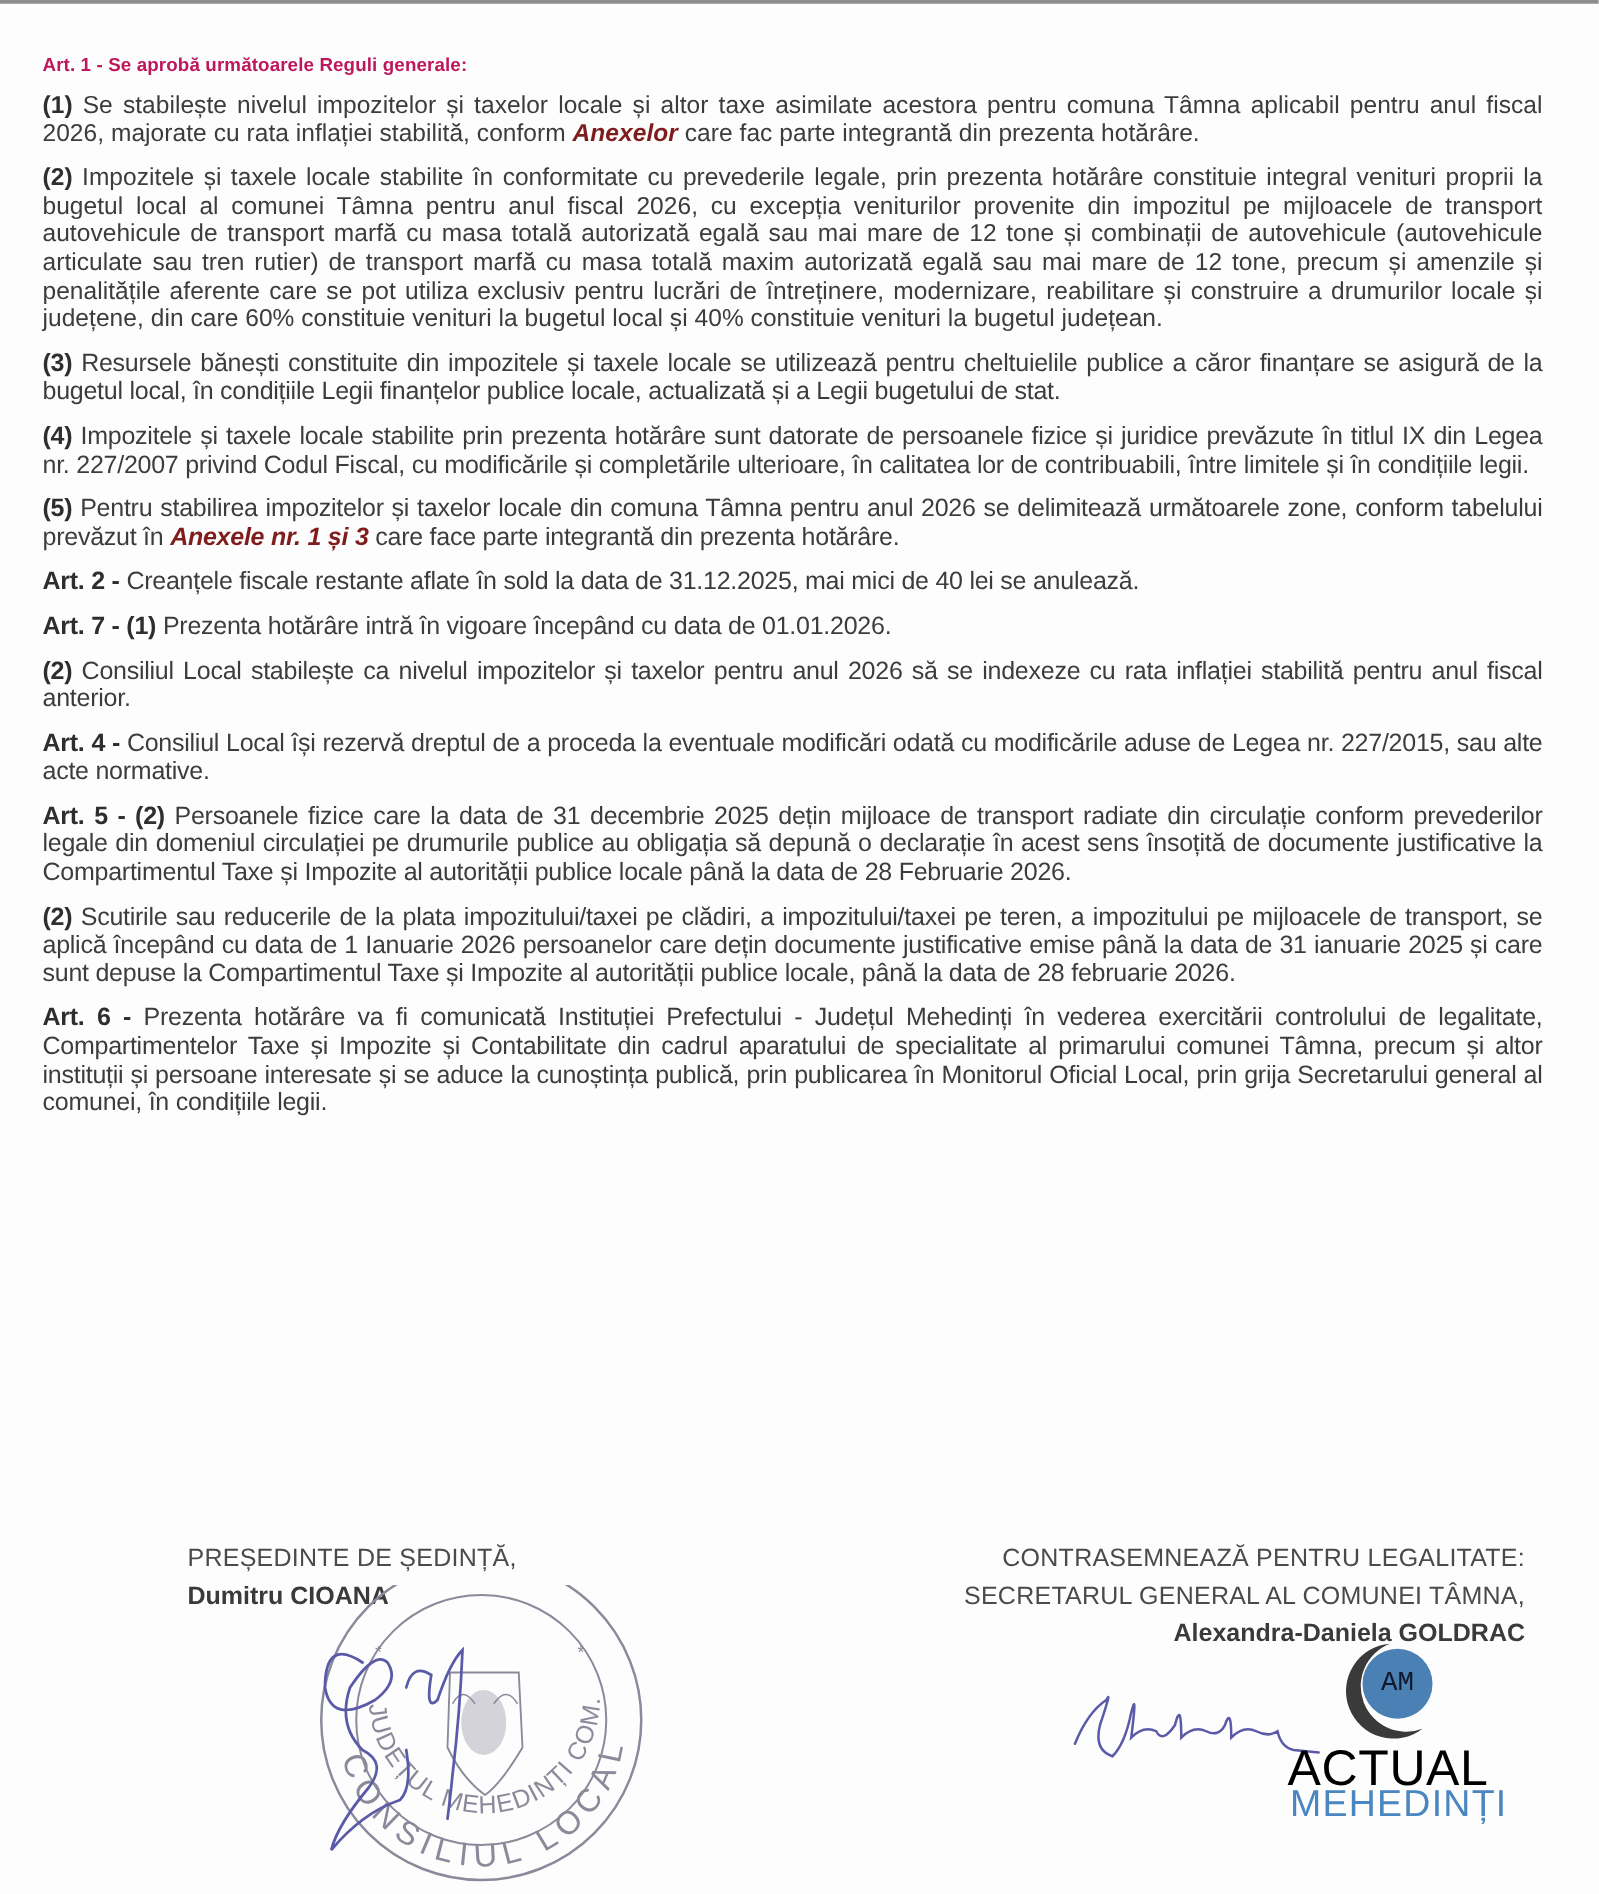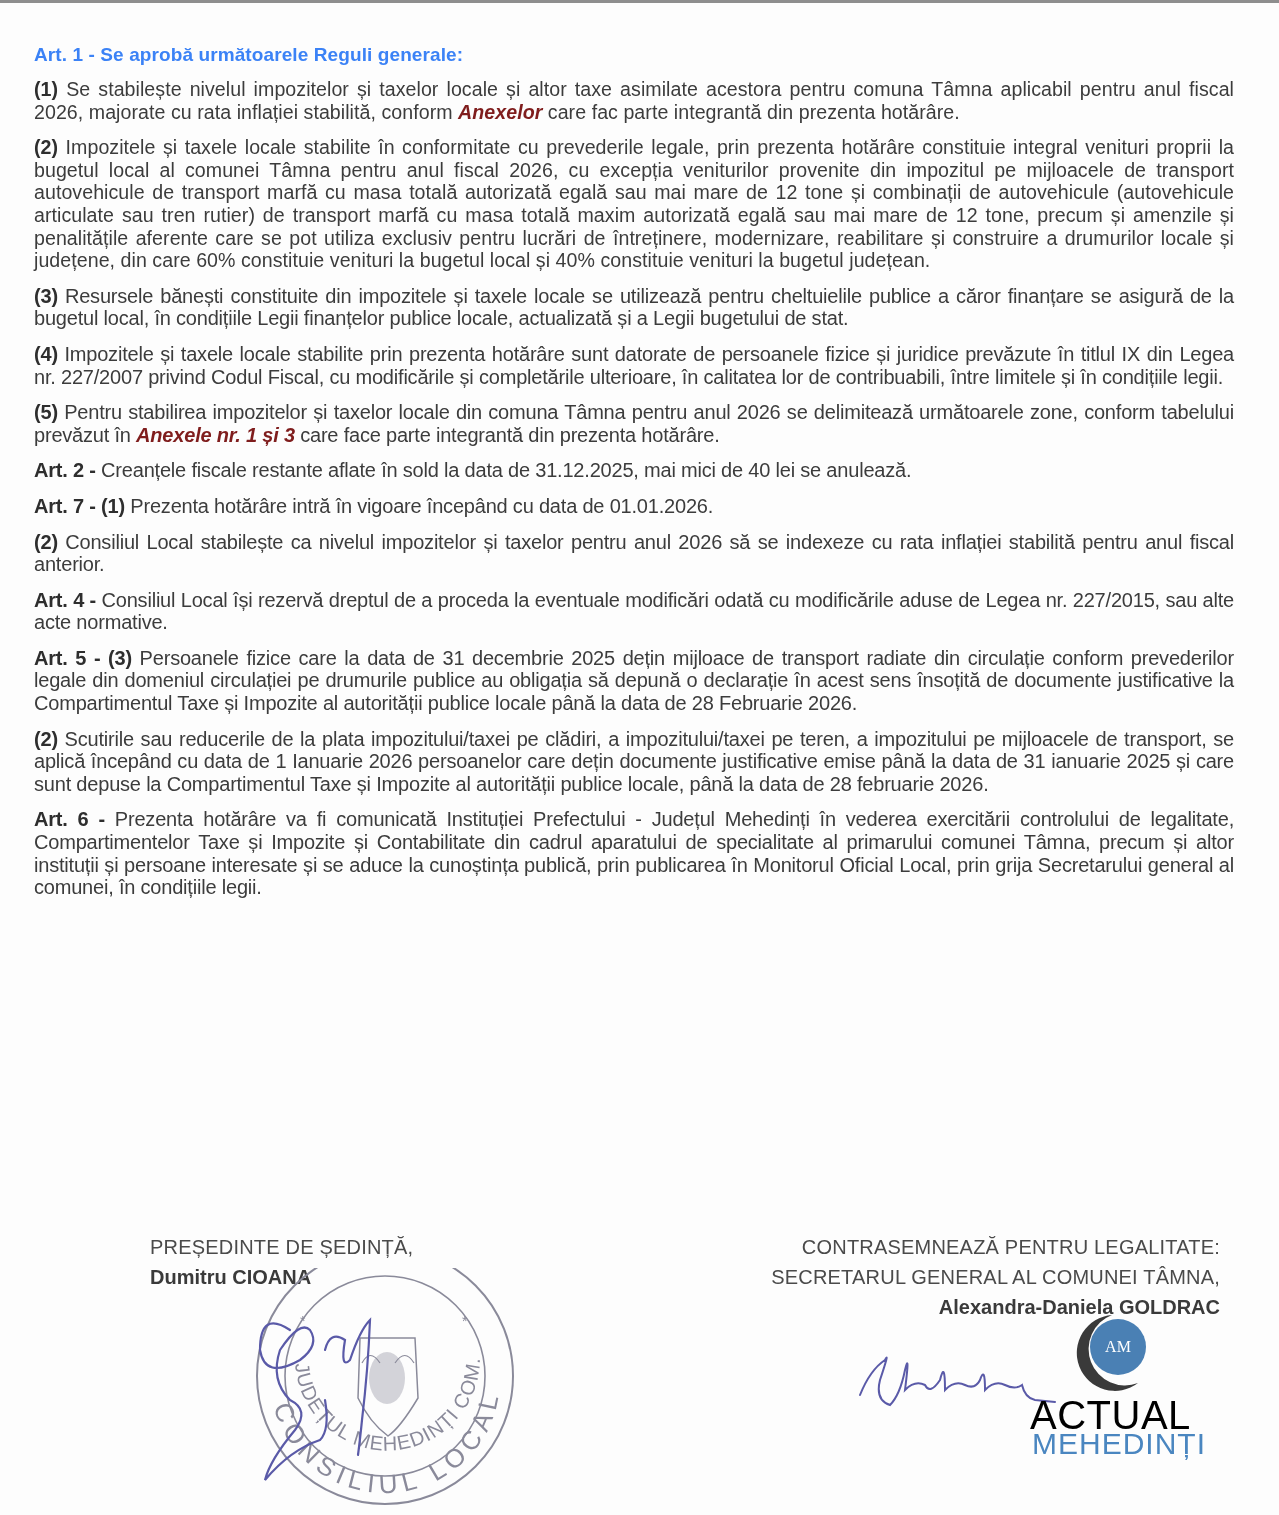--- a/index.html
+++ b/index.html
@@ -5,42 +5,42 @@
   html, body { margin: 0; padding: 0; }
   body {
     width: 1279px; height: 1515px; overflow: hidden;
     background: #fdfdfd;
     font-family: "Liberation Sans", "DejaVu Sans", sans-serif;
     color: #3a3a3a;
     position: relative;
   }
   .top-border { position: absolute; left: 0; top: 0; width: 1279px; height: 3px; background: #8e8e8e; }
   .page { position: absolute; left: 34px; top: 44px; width: 1200px; }
-  .art-title { font-size: 19px; font-weight: bold; color: #3b82f6; margin: 0 0 12px 0; letter-spacing: 0.1px; }
+  .art-title { font-size: 15px; font-weight: bold; color: #be185d; margin: 0 0 12px 0; letter-spacing: 0.1px; }
   .para {
     font-size: 19.6px; line-height: 22.6px; text-align: justify; margin: 0 0 13px 0;
     color: #3c3c3c; letter-spacing: 0.05px;
   }
   .para.condensed { font-size: 20px; letter-spacing: -0.2px; }
   .para b { color: #2e2e2e; }
   .para i { font-weight: bold; font-style: italic; color: #7f1d1d; }
   .sigs { position: absolute; left: 0; top: 1232px; width: 1279px; height: 283px; }
   .sig-left { position: absolute; left: 150px; top: 0; width: 400px; }
   .sig-right { position: absolute; left: 660px; top: 0; width: 560px; text-align: right; }
   .sig-role { font-size: 20px; color: #4a4a4a; line-height: 30px; letter-spacing: 0.2px; }
   .sig-name { font-size: 20px; font-weight: bold; color: #3a3a3a; line-height: 30px; }
   .seal { position: absolute; left: 240px; top: 1268px; width: 290px; height: 250px; }
   .sig-scribble-left { position: absolute; left: 250px; top: 1290px; width: 160px; height: 200px; }
   .sig-scribble-right { position: absolute; left: 850px; top: 1340px; width: 210px; height: 80px; }
   .logo { position: absolute; left: 1030px; top: 1305px; width: 160px; height: 160px; }
   .logo-circle-wrap { position: absolute; left: 42px; top: 8px; width: 80px; height: 80px; }
   .logo-am {
     position: absolute; left: 18px; top: 6px; width: 56px; height: 56px; border-radius: 50%;
-    background: #4a80b4; color: #ffffff; font-size: 16px; text-align: center; line-height: 56px;
-    font-family: Liberation Serif, serif;
+    background: #4a80b4; color: #0f172a; font-size: 22px; text-align: center; line-height: 56px;
+    font-family: Liberation Mono, monospace;
   }
   .logo-actual { position: absolute; left: 0; top: 92px; font-size: 40px; color: #000000; letter-spacing: 0.5px; line-height: 36px; }
   .logo-mehedinti { position: absolute; left: 2px; top: 128px; font-size: 30px; color: #4a86c0; letter-spacing: 1px; line-height: 22px; }
 </style>
 </head>
 <body>
 
 <div class="top-border"></div>
 
 <div class="page">
@@ -76,21 +76,21 @@
 
   <p class="para condensed">
     <b>(2)</b><span> Consiliul Local stabilește ca nivelul impozitelor și taxelor pentru anul 2026 să se indexeze cu rata inflației stabilită pentru anul fiscal anterior.</span>
   </p>
 
   <p class="para condensed">
     <b>Art. 4 -</b><span> Consiliul Local își rezervă dreptul de a proceda la eventuale modificări odată cu modificările aduse de Legea nr. 227/2015, sau alte acte normative.</span>
   </p>
 
   <p class="para condensed">
-    <b>Art. 5 - (3)</b><span> Persoanele fizice care la data de 31 decembrie 2025 dețin mijloace de transport radiate din circulație conform prevederilor legale din domeniul circulației pe drumurile publice au obligația să depună o declarație în acest sens însoțită de documente justificative la Compartimentul Taxe și Impozite al autorității publice locale până la data de 28 Februarie 2026.</span>
+    <b>Art. 5 - (2)</b><span> Persoanele fizice care la data de 31 decembrie 2025 dețin mijloace de transport radiate din circulație conform prevederilor legale din domeniul circulației pe drumurile publice au obligația să depună o declarație în acest sens însoțită de documente justificative la Compartimentul Taxe și Impozite al autorității publice locale până la data de 28 Februarie 2026.</span>
   </p>
 
   <p class="para condensed">
     <b>(2)</b><span> Scutirile sau reducerile de la plata impozitului/taxei pe clădiri, a impozitului/taxei pe teren, a impozitului pe mijloacele de transport, se aplică începând cu data de 1 Ianuarie 2026 persoanelor care dețin documente justificative emise până la data de 31 ianuarie 2025 și care sunt depuse la Compartimentul Taxe și Impozite al autorității publice locale, până la data de 28 februarie 2026.</span>
   </p>
 
   <p class="para condensed">
     <b>Art. 6 -</b><span> Prezenta hotărâre va fi comunicată Instituției Prefectului - Județul Mehedinți în vederea exercitării controlului de legalitate, Compartimentelor Taxe și Impozite și Contabilitate din cadrul aparatului de specialitate al primarului comunei Tâmna, precum și altor instituții și persoane interesate și se aduce la cunoștința publică, prin publicarea în Monitorul Oficial Local, prin grija Secretarului general al comunei, în condițiile legii.</span>
   </p>
 </div>

